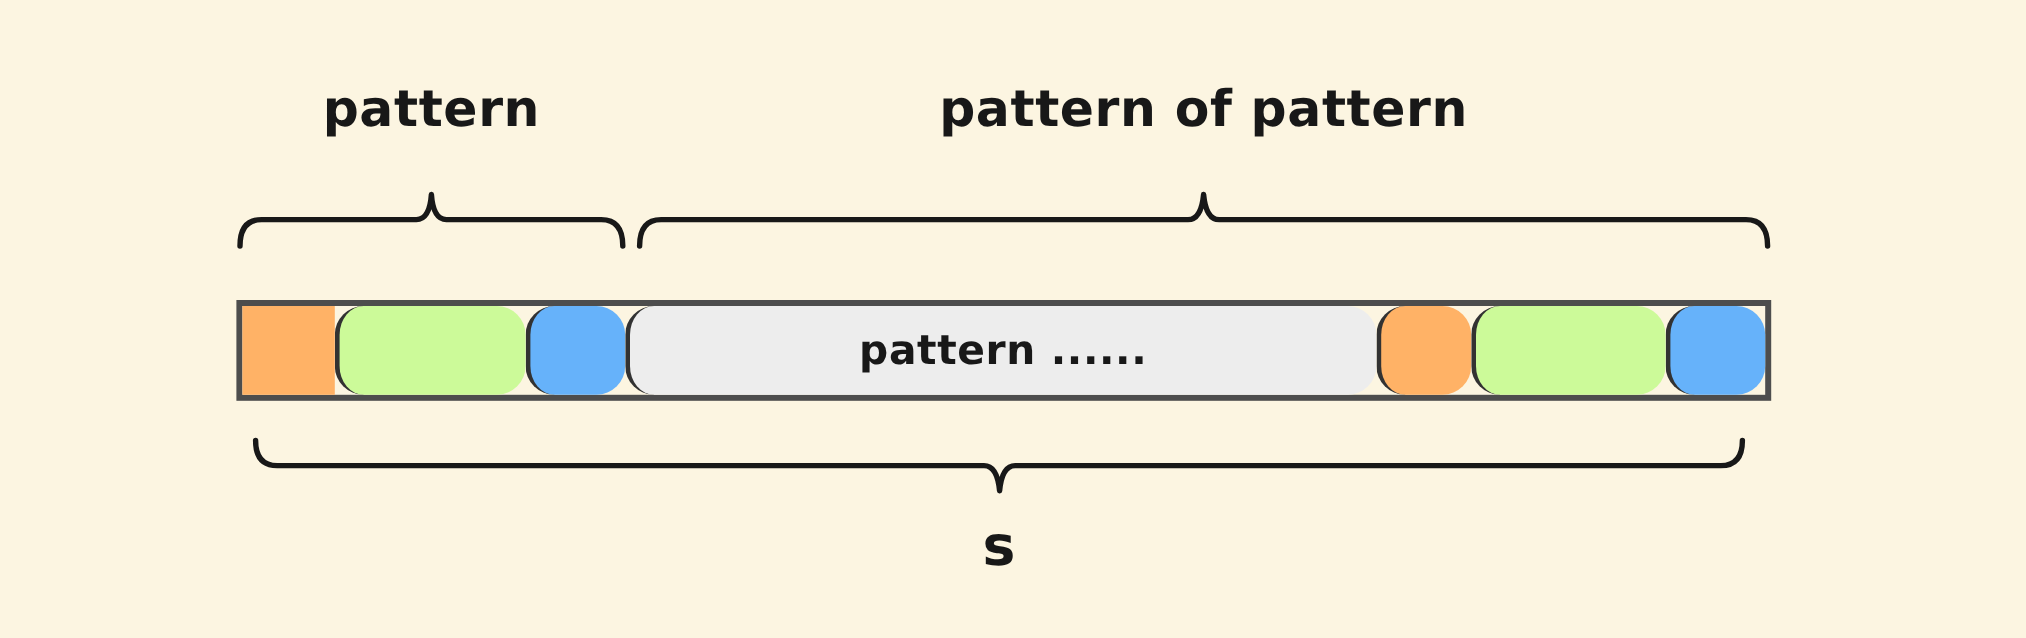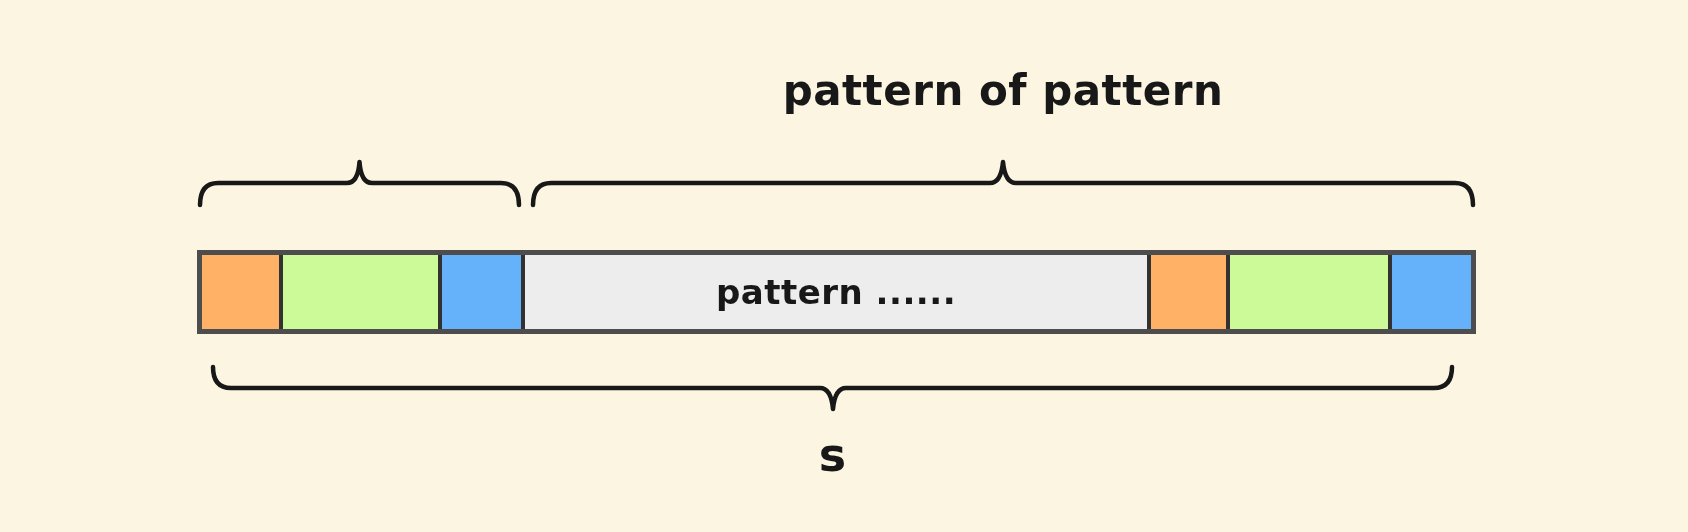--- a/index.html
+++ b/index.html
@@ -54,20 +54,21 @@
   .seg {
     position: relative;
     flex-grow: 1;
     flex-basis: 0;
     display: flex;
     align-items: center;
     justify-content: center;
   }
   .seg + .seg {
     border-left: 4px solid var(--bar-divider, #323232);
+    border-radius: 24px;
   }
   .seg-label {
     font-size: 34px;
     font-weight: 600;
     letter-spacing: 0.5px;
     color: var(--ink, #1a1a1a);
     white-space: nowrap;
   }
   .label-s {
     position: absolute;
@@ -79,20 +80,21 @@
     font-weight: 700;
     color: var(--ink, #1a1a1a);
     line-height: 1;
   }
 </style>
 </head>
 <body>
 
 <div class="canvas">
 
+  <div class="top-label label-pattern">pattern</div>
 
   <div class="top-label label-repeats">pattern of pattern</div>
 
   <svg class="brace brace-top-1" width="325" height="52" viewBox="0 0 325 52">
     <path d="M 3,48 Q 3,26 21,26 L 150,26 Q 161,26 162.5,5 Q 164,26 175,26 L 304,26 Q 322,26 322,48"></path>
   </svg>
 
   <svg class="brace brace-top-2" width="946" height="52" viewBox="0 0 946 52">
     <path d="M 3,48 Q 3,26 21,26 L 460,26 Q 471,26 473,5 Q 475,26 486,26 L 925,26 Q 943,26 943,48"></path>
   </svg>

